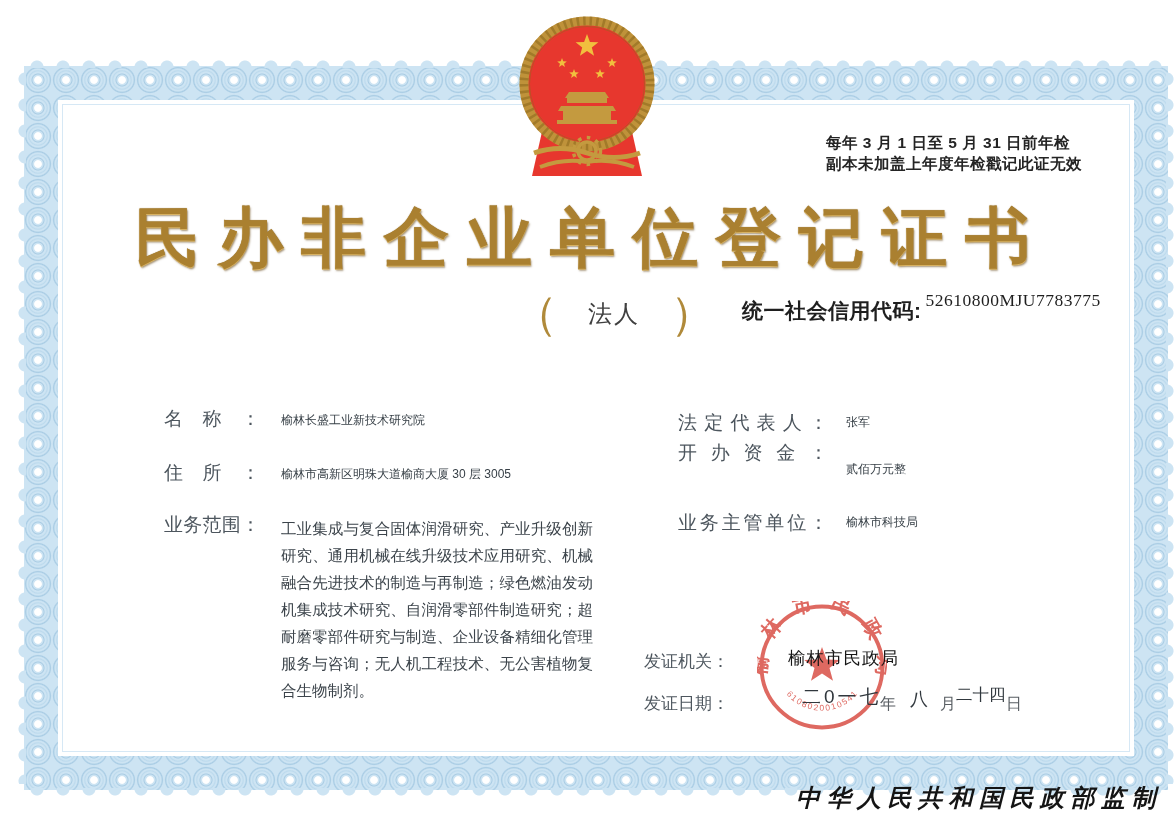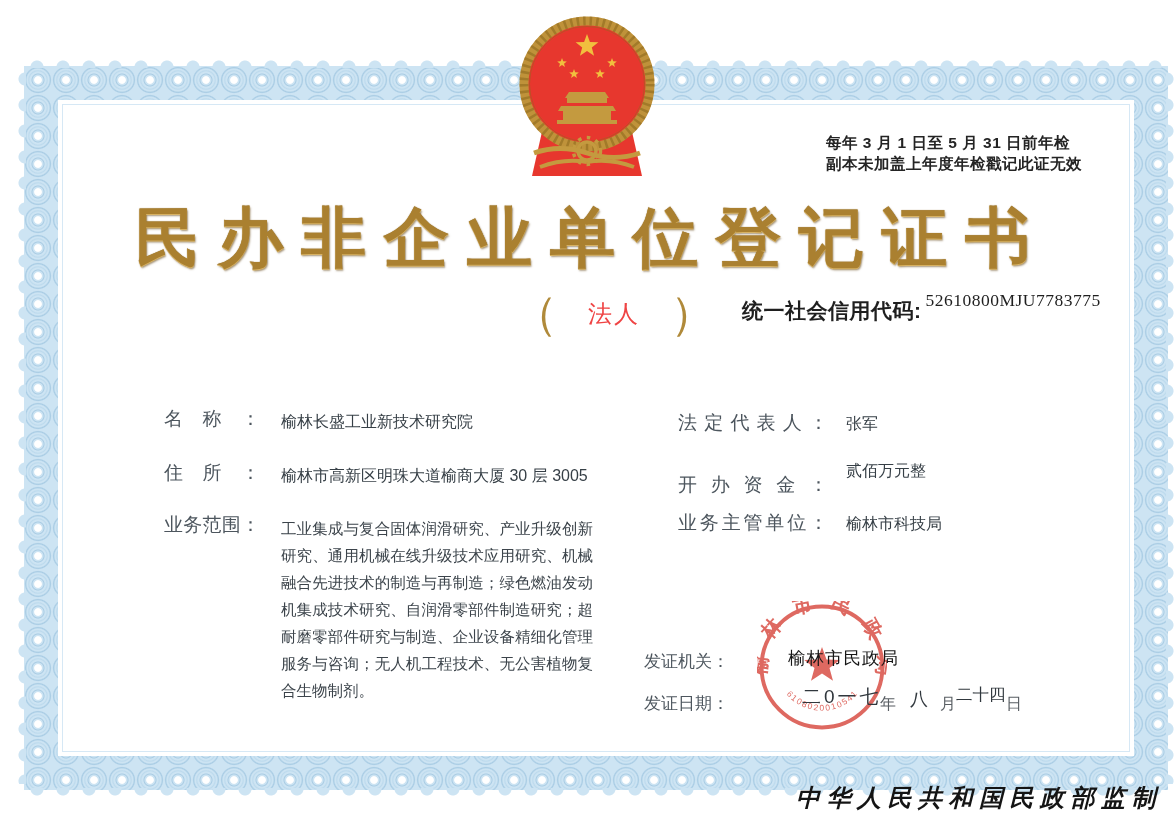--- a/index.html
+++ b/index.html
@@ -55,32 +55,32 @@
   .title{
     position:absolute;left:0;top:194px;width:1174px;text-align:center;z-index:3;
     font-size:65px;font-weight:700;letter-spacing:18px;padding-left:9px;box-sizing:border-box;
     color:#aa8030;
     text-shadow:0 1px 0 #d7b264, 1px 2px 2px rgba(92,62,12,0.55), 0 0 1px #8a6420;
     white-space:nowrap;
   }
   
   .subtitle{position:absolute;left:512px;top:288px;display:flex;align-items:flex-start;z-index:3;white-space:nowrap;}
   .paren{font-size:46px;line-height:50px;color:#b08a3a;font-weight:400;}
-  .subject-type{font-size:24px;color:#ef4444;margin:10px 30px 0 30px;letter-spacing:2px;}
+  .subject-type{font-size:24px;color:#404040;margin:10px 30px 0 30px;letter-spacing:2px;}
   .code-label{font-size:21px;font-weight:700;color:#1f1f1f;margin:9px 4px 0 26px;letter-spacing:0.5px;}
   .code-value{
     font-size:17.5px;color:#1f1f1f;margin-top:2px;
     font-family:"Liberation Serif","DejaVu Serif",serif;letter-spacing:0.5px;
   }
   
   .lbl{position:absolute;z-index:3;color:#4d565e;font-size:19px;white-space:nowrap;}
   .lbl-just{display:inline-block;text-align:justify;text-align-last:justify;text-justify:inter-character;}
   .w96{width:96px;}
   .w150{width:150px;}
-  .val{position:absolute;z-index:3;color:#363f46;font-size:16px;white-space:nowrap;}
+  .val{position:absolute;z-index:3;color:#363f46;font-size:12px;white-space:nowrap;}
   .scope-val{
     white-space:normal;width:312px;font-size:15.5px;line-height:27px;
     text-align:justify;color:#3c444b;
   }
   .issue-lbl{position:absolute;z-index:6;color:#4d565e;font-size:17px;white-space:nowrap;}
   .authority-val{position:absolute;z-index:6;color:#161616;font-size:17.5px;letter-spacing:1px;white-space:nowrap;}
   .date-part{position:absolute;z-index:6;white-space:nowrap;}
   .date-fill{color:#30373d;}
   .date-unit{color:#5a5f64;}
   
@@ -158,21 +158,21 @@
   <div class="lbl" style="left:164px;top:512px;">
     <span class="lbl-just w96">业务范围：</span>
   </div>
   <div class="val scope-val" style="left:281px;top:515px;">工业集成与复合固体润滑研究、产业升级创新研究、通用机械在线升级技术应用研究、机械融合先进技术的制造与再制造；绿色燃油发动机集成技术研究、自润滑零部件制造研究；超耐磨零部件研究与制造、企业设备精细化管理服务与咨询；无人机工程技术、无公害植物复合生物制剂。</div>
 
   <div class="lbl" style="left:678px;top:410px;">
     <span class="lbl-just w150">法定代表人：</span>
   </div>
   <div class="val" style="left:846px;top:414px;">张军</div>
 
-  <div class="lbl" style="left:678px;top:472px;">
+  <div class="lbl" style="left:678px;top:440px;">
     <span class="lbl-just w150">开办资金：</span>
   </div>
   <div class="val" style="left:846px;top:461px;">贰佰万元整</div>
 
   <div class="lbl" style="left:678px;top:510px;">
     <span class="lbl-just w150">业务主管单位：</span>
   </div>
   <div class="val" style="left:846px;top:514px;">榆林市科技局</div>
 
   <svg class="seal" viewBox="0 0 200 200" aria-hidden="true">

